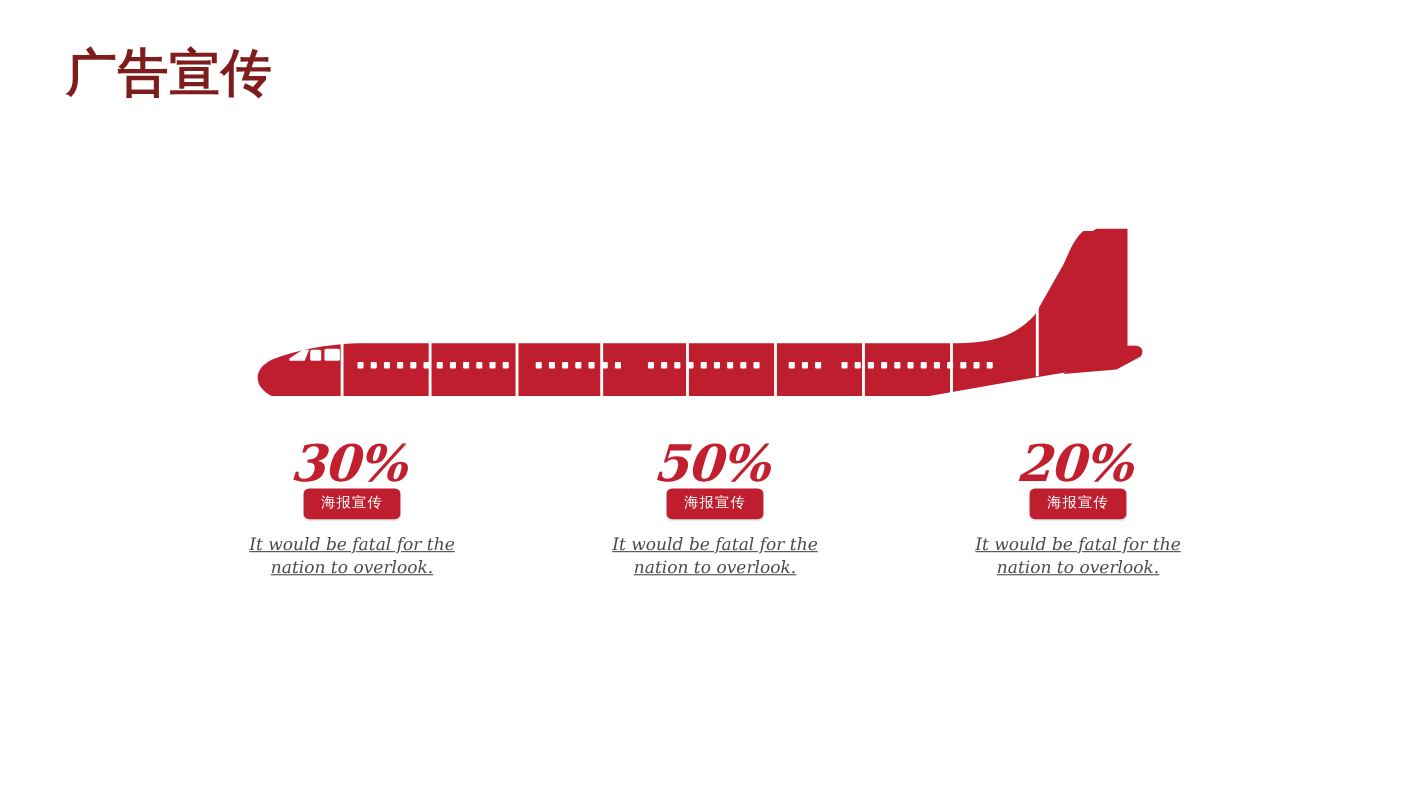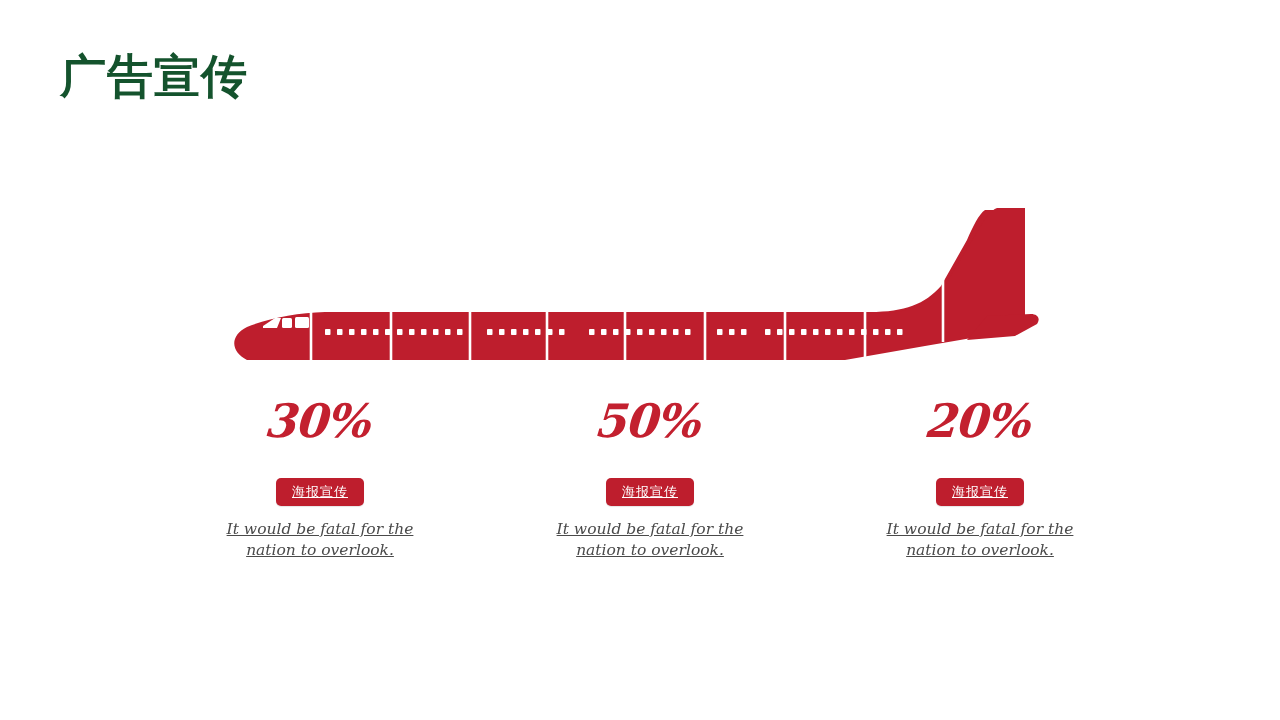--- a/index.html
+++ b/index.html
@@ -8,25 +8,25 @@
     background:#ffffff;
     font-family:"Liberation Sans",sans-serif;
     overflow:hidden;
     position:relative;
   }
   .slide{position:absolute;inset:0;background:#fff;}
 
   
   .page-title{
     position:absolute;
-    left:60px;top:52px;
+    left:60px;top:42px;
     font-size:46px;
     line-height:1.05;
     font-weight:bold;
-    color:#14532d;
+    color:#7f1d1d;
     letter-spacing:1px;
     font-family:"DejaVu Sans","Liberation Sans",sans-serif;
     white-space:nowrap;
   }
 
   
   .plane-wrap{
     position:absolute;
     left:225px;top:200px;
     width:820px;height:200px;
@@ -53,33 +53,31 @@
     font-size:46px;
     font-weight:bold;
     font-style:italic;
     color:#C3202F;
     line-height:1;
     letter-spacing:-1px;
     font-family:"DejaVu Serif","Liberation Serif",serif;
     transform:skewX(-6deg);
   }
   .stat-btn{
-    margin-top:34px;
     background:#BE1E2D;
     color:#ffffff;
     font-size:13px;
     line-height:1;
     padding:7px 16px 8px 16px;
     border:none;
     border-radius:5px;
     font-family:"DejaVu Sans","Liberation Sans",sans-serif;
     cursor:pointer;
     box-shadow:0 1px 1px rgba(0,0,0,0.10);
     letter-spacing:1px;
-    text-decoration:underline;
   }
   .stat-cap{
     margin-top:13px;
     font-size:15.5px;
     line-height:1.33;
     color:#4a4a4a;
     text-align:center;
     font-style:italic;
     font-family:"DejaVu Serif","Liberation Serif",serif;
     max-width:215px;

